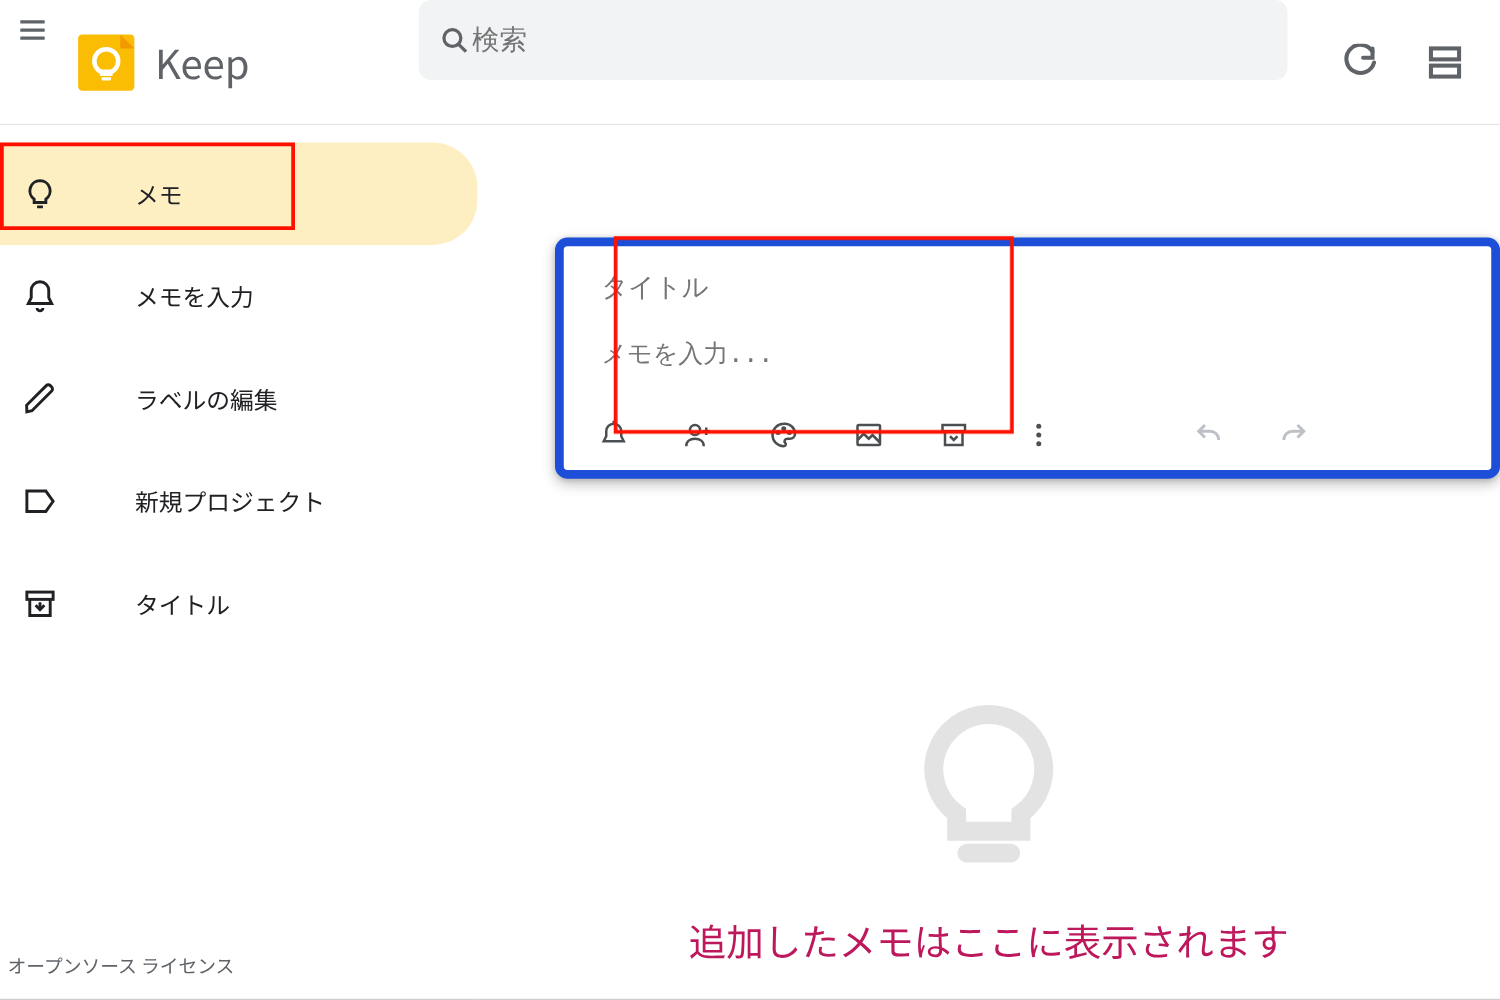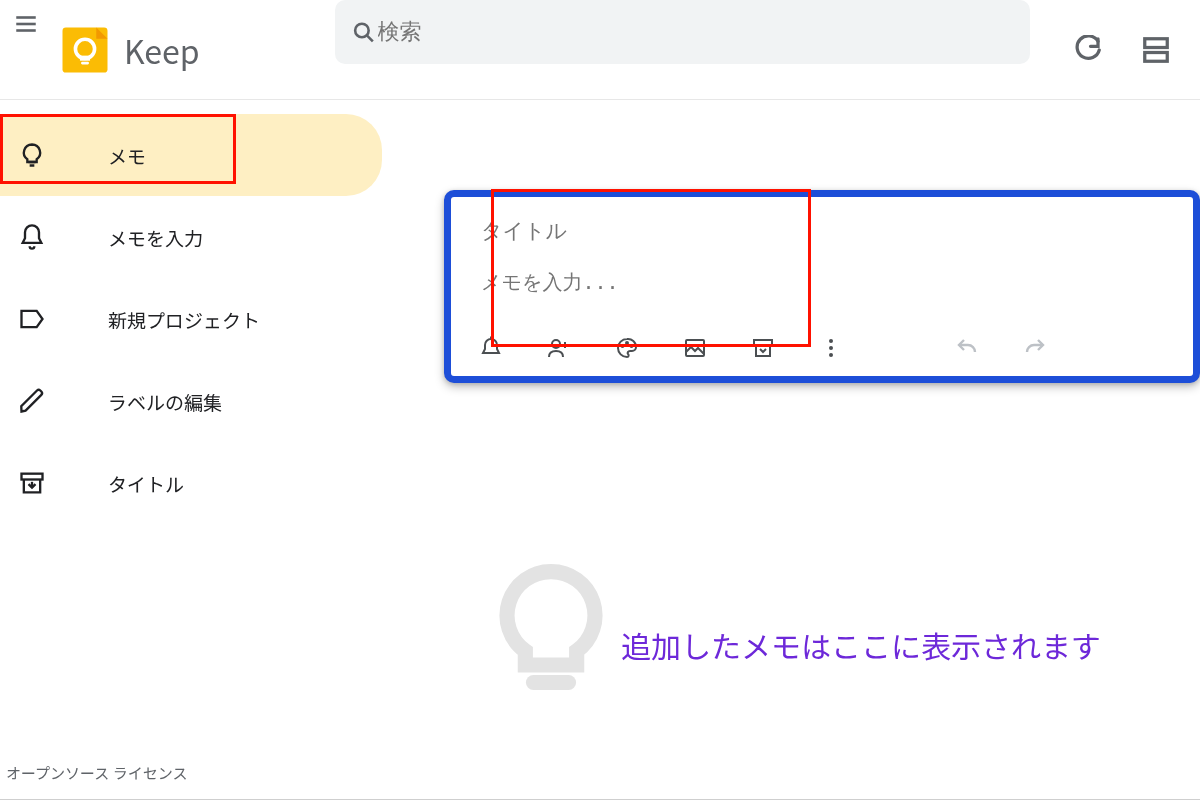--- a/index.html
+++ b/index.html
@@ -78,22 +78,22 @@
   .note-tools .spacer { width: 28px; }
   .note-tools .tool.dim { color:#bdc1c6; }
 
   #red-outline-card { left: 40px; top: -8px; width: 320px; height: 158px; }
   .note-card { overflow: visible; }
   
   .note-card .red-outline { position:absolute; }
 
   .empty-state {
     position:absolute; left: 50%; transform: translateX(-50%);
-    top: 460px; display:flex; flex-direction:row; align-items:center;
-    color:#6d28d9;
+    top: 460px; display:flex; flex-direction:column; align-items:center;
+    color:#be185d;
   }
   .empty-state .bulb { color:#e3e3e3; margin-bottom: 30px; }
   .empty-state .msg { font-size: 30px; white-space: nowrap; }
 
 </style>
 </head>
 <body>
 
 <div class="header">
   <div class="hamburger">
@@ -159,33 +159,33 @@
             <path d="M6 8a6 6 0 1 1 12 0v5l2 4H4l2-4z"></path>
             <path d="M10 20a2 2 0 0 0 4 0"></path>
           </svg>
         </span>
       <span class="nav-label">メモを入力</span>
     </div>
 
     <div class="nav-item">
       <span class="nav-icon">
           <svg width="28" height="28" viewBox="0 0 24 24" fill="none" stroke="#202124" stroke-width="2">
+            <path d="M3 21l3.5-.8L20 6.7a2 2 0 0 0 0-2.8l-.9-.9a2 2 0 0 0-2.8 0L2.8 16.5 3 21z"></path>
+          </svg>
+        </span>
+      <span class="nav-label">ラベルの編集</span>
+    </div>
+
+    <div class="nav-item">
+      <span class="nav-icon">
+          <svg width="28" height="28" viewBox="0 0 24 24" fill="none" stroke="#202124" stroke-width="2">
             <path d="M3 5v14h13l5-7-5-7H3z"></path>
           </svg>
         </span>
       <span class="nav-label">新規プロジェクト</span>
-    </div>
-
-    <div class="nav-item">
-      <span class="nav-icon">
-          <svg width="28" height="28" viewBox="0 0 24 24" fill="none" stroke="#202124" stroke-width="2">
-            <path d="M3 21l3.5-.8L20 6.7a2 2 0 0 0 0-2.8l-.9-.9a2 2 0 0 0-2.8 0L2.8 16.5 3 21z"></path>
-          </svg>
-        </span>
-      <span class="nav-label">ラベルの編集</span>
     </div>
 
     <div class="nav-item">
       <span class="nav-icon">
           <svg width="28" height="28" viewBox="0 0 24 24" fill="none" stroke="#202124" stroke-width="2">
             <rect x="3" y="4" width="18" height="5"></rect>
             <path d="M5 9v11h14V9"></path>
             <path d="M9 13l3 3 3-3"></path>
             <path d="M12 11v5"></path>
           </svg>

